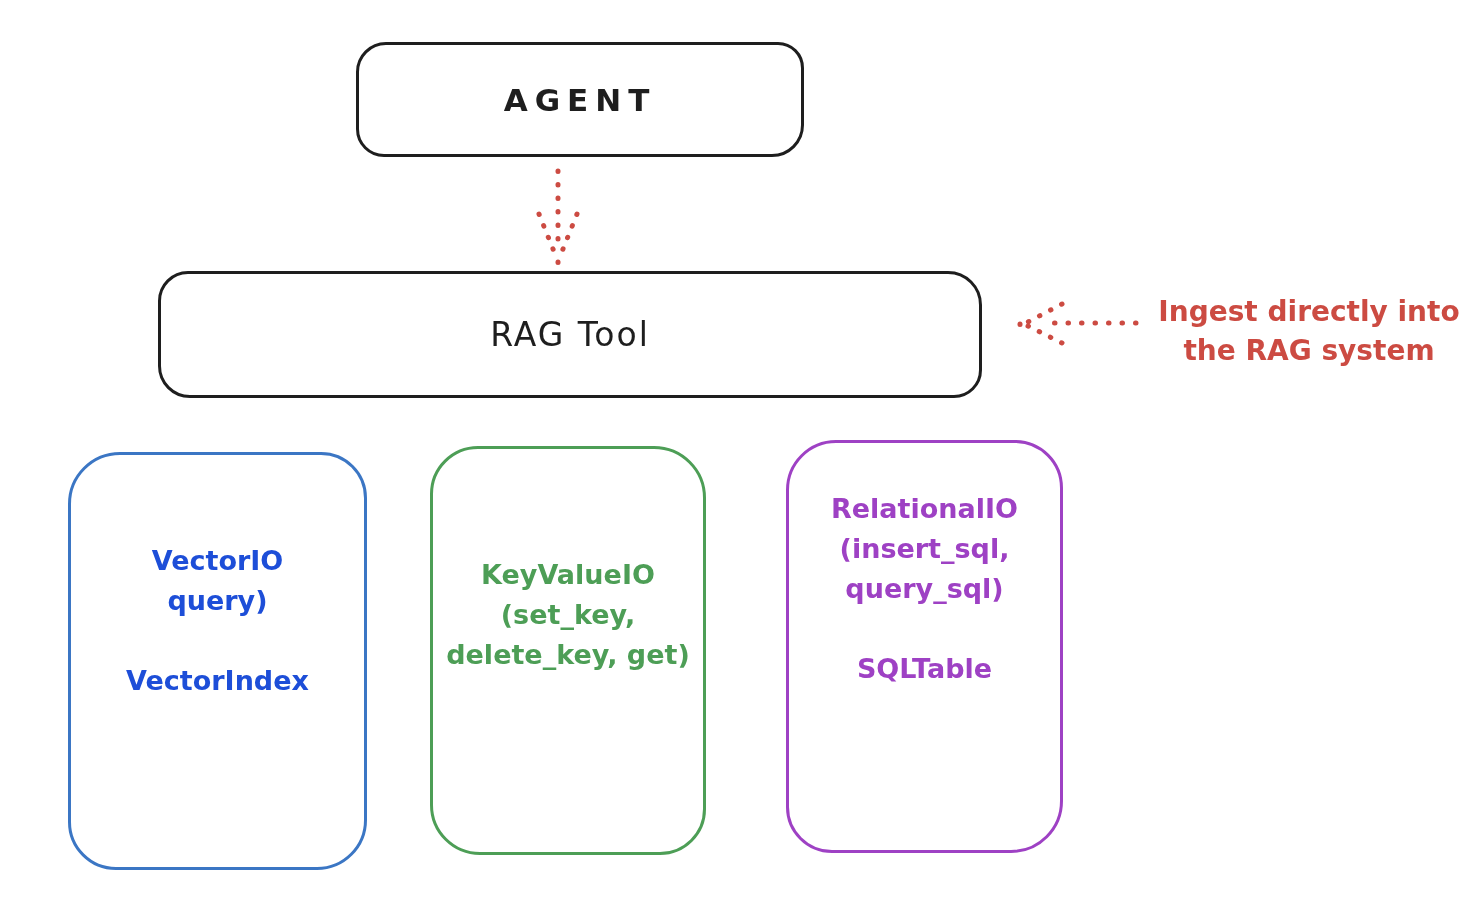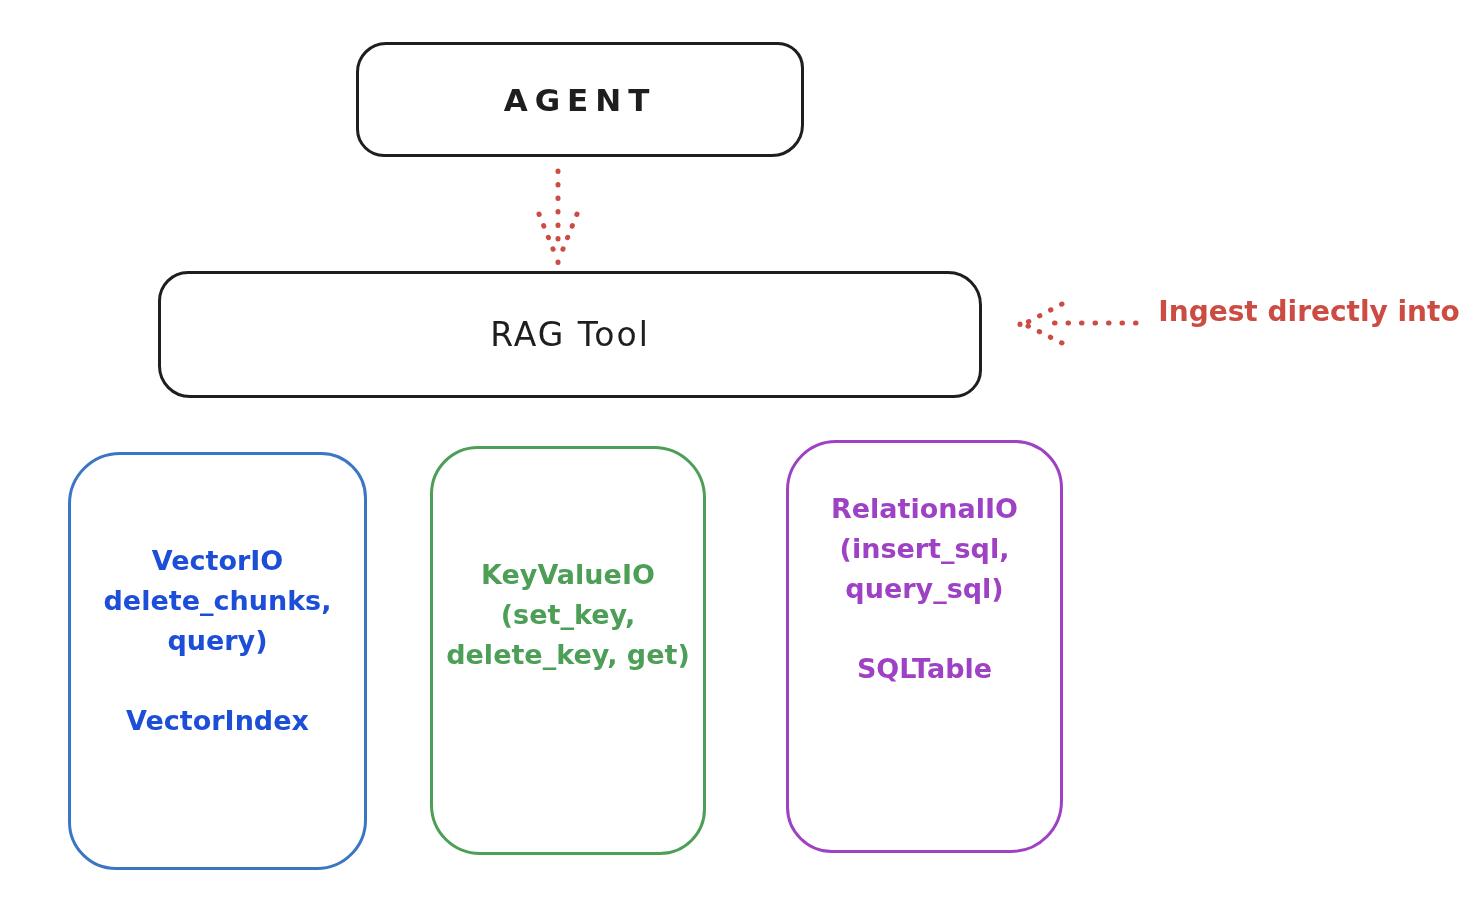--- a/index.html
+++ b/index.html
@@ -136,25 +136,25 @@
   <div class="node agent-node">
     <span>AGENT</span>
   </div>
 
   <div class="node rag-node">
     <span>RAG Tool</span>
   </div>
 
   <div class="annotation">
     <div class="line">Ingest directly into</div>
+    <div class="line">the RAG system</div>
   </div>
 
   <div class="iobox iobox-vector">
     <div class="line">VectorIO</div>
-    <div class="line">delete_chunks,</div>
     <div class="line">query)</div>
     <div class="spacer"></div>
     <div class="line">VectorIndex</div>
   </div>
 
   <div class="iobox iobox-keyvalue">
     <div class="line">KeyValueIO</div>
     <div class="line">(set_key,</div>
     <div class="line">delete_key, get)</div>
     <div class="spacer"></div>

